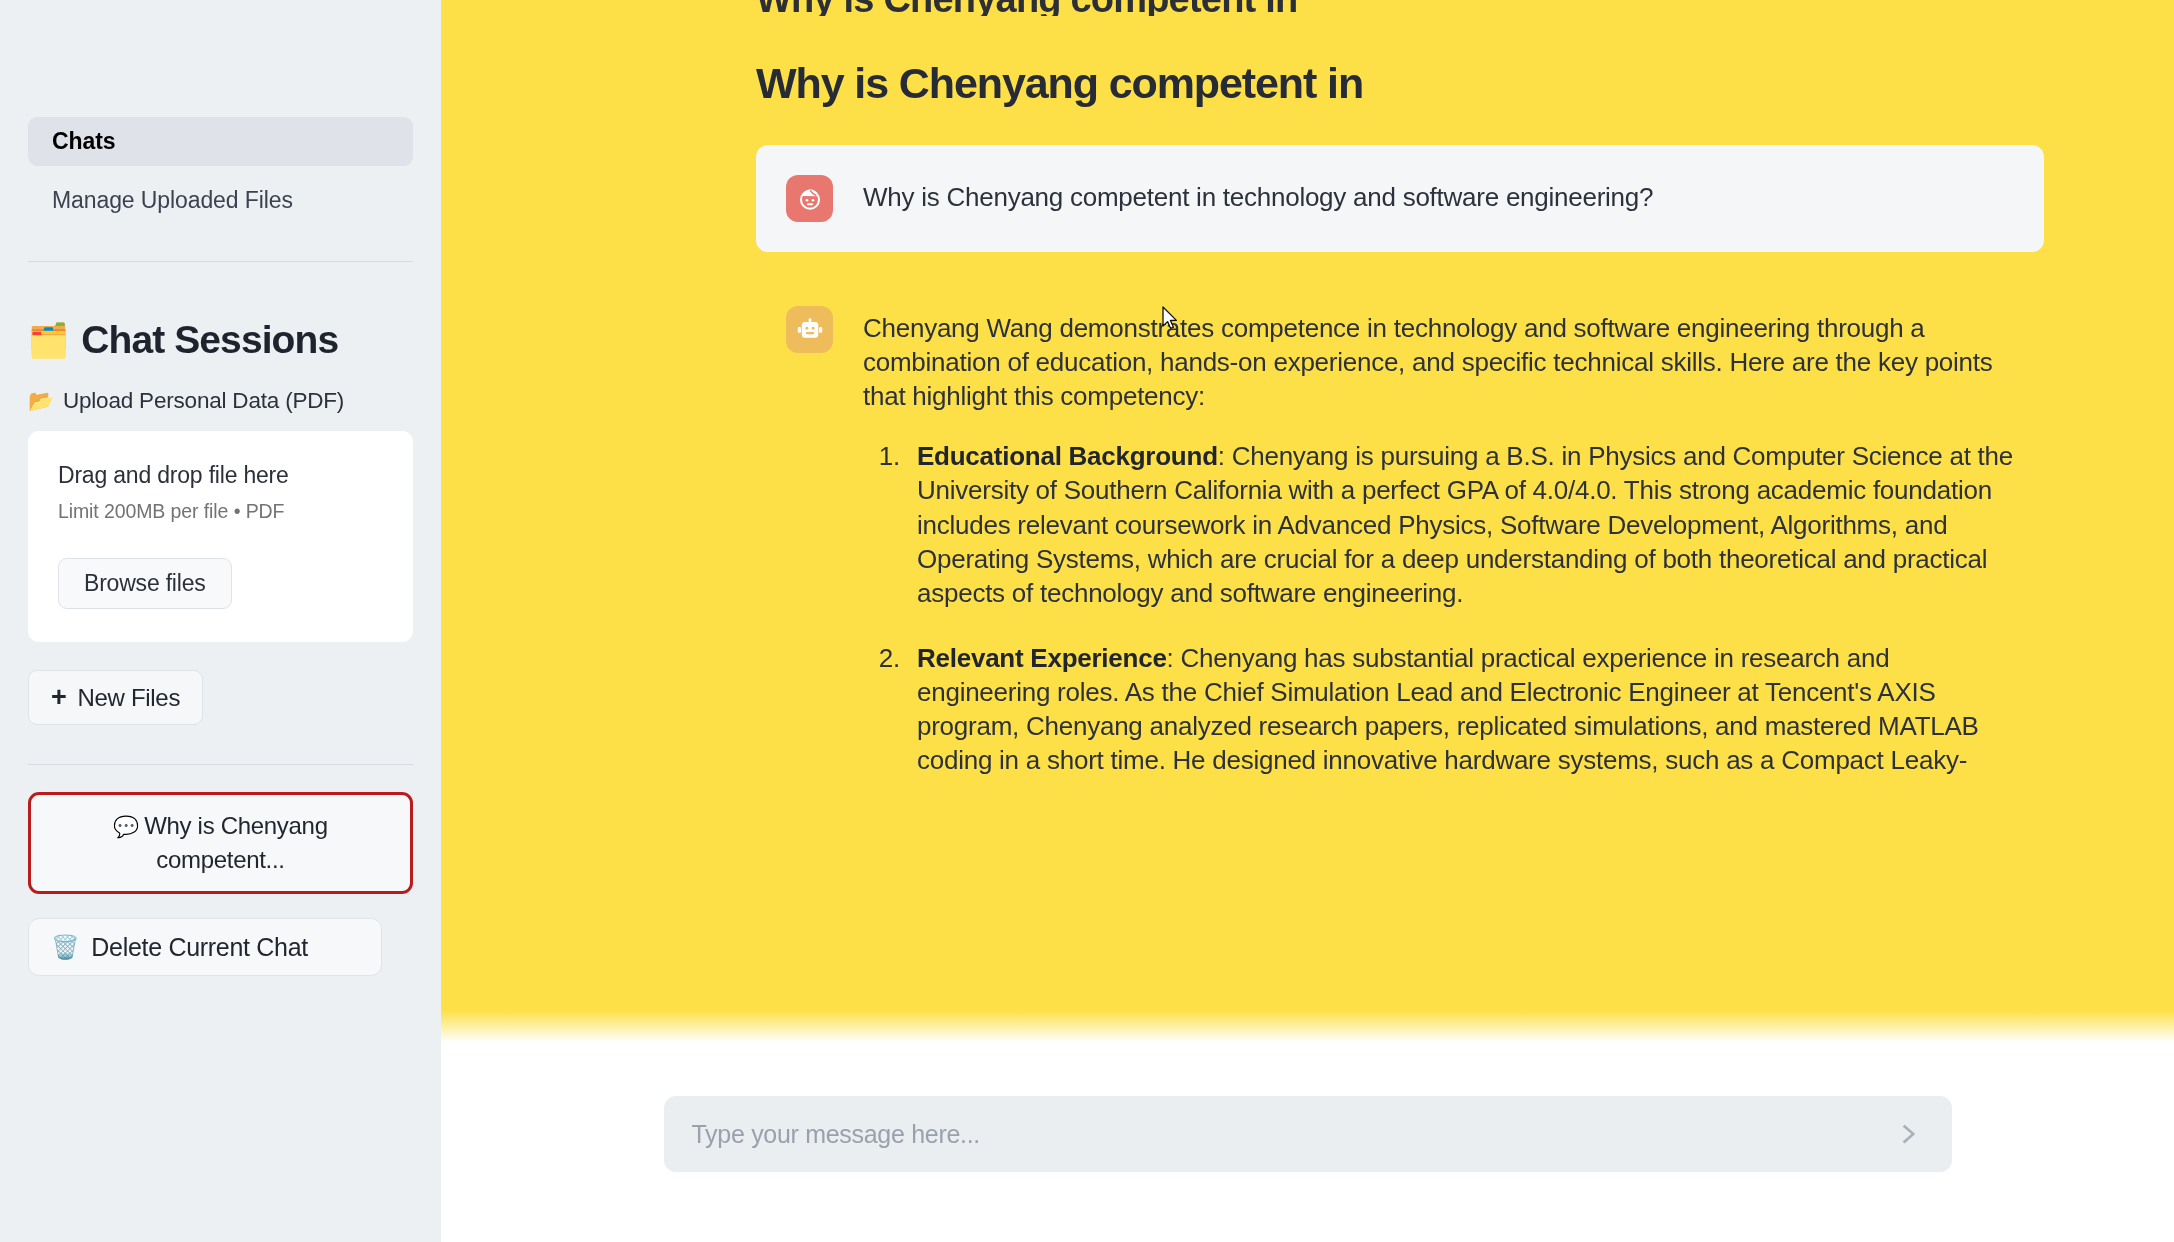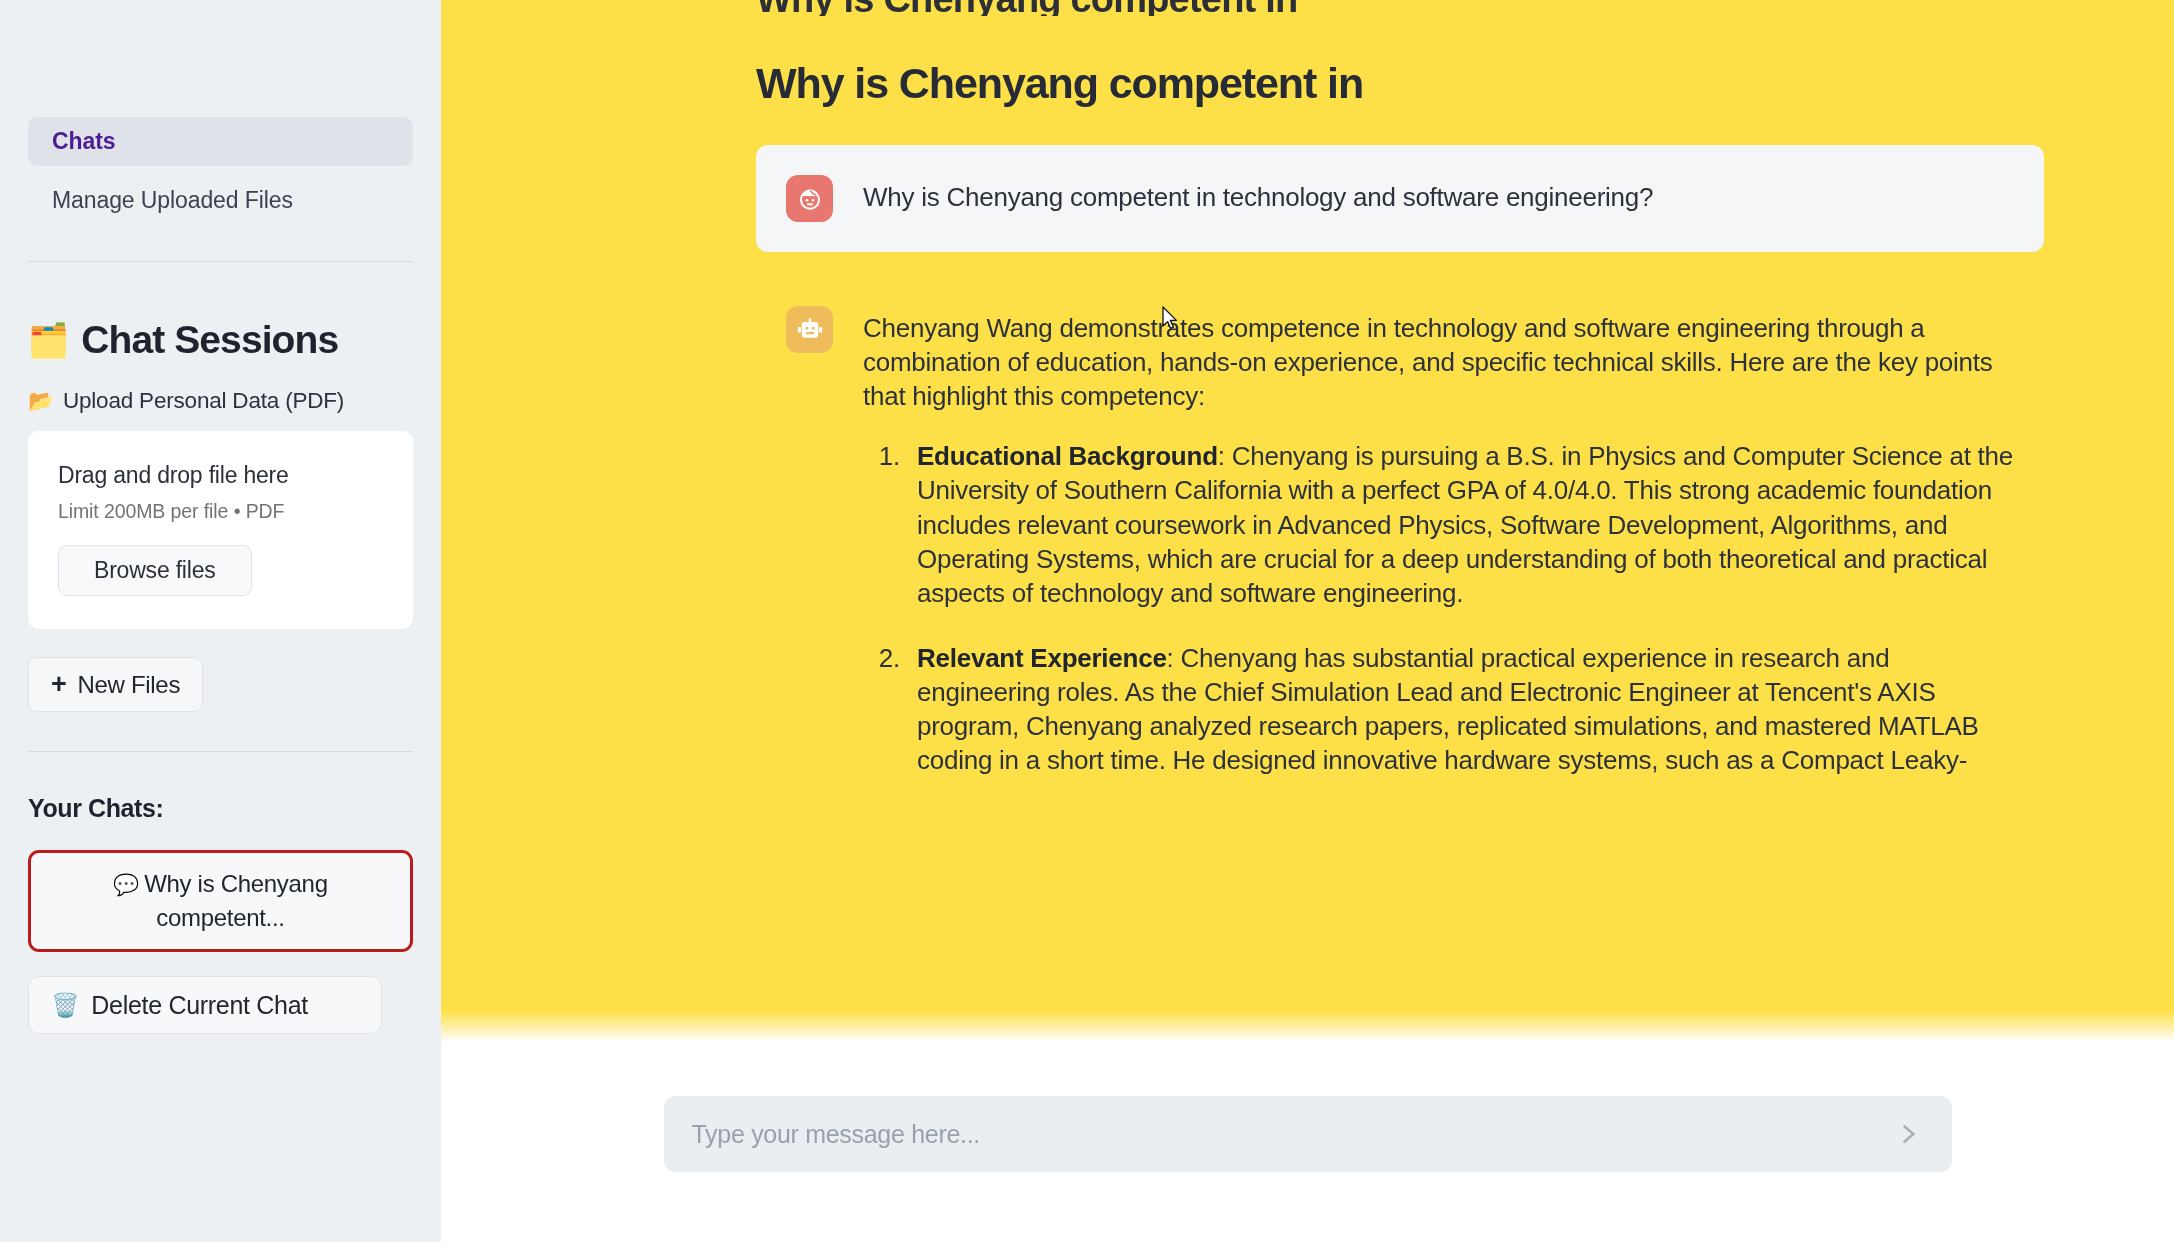--- a/index.html
+++ b/index.html
@@ -37,21 +37,21 @@
 
   .nav-pill {
     margin-top: 117px;
     height: 49px;
     border-radius: 9px;
     display: flex;
     align-items: center;
     padding: 0 24px;
     font-size: 23px;
     font-weight: bold;
-    color: #4c1d95;
+    color: #000000;
     background: #dfe2e9;
     letter-spacing: -0.1px;
   }
   .nav-plain {
     margin-top: 12px;
     height: 44px;
     border-radius: 9px;
     display: flex;
     align-items: center;
     padding: 0 24px;
@@ -100,26 +100,26 @@
     color: #2b303b;
     letter-spacing: -0.2px;
   }
   .dz-sub {
     margin-top: 11px;
     font-size: 19.5px;
     color: #737373;
     letter-spacing: -0.1px;
   }
   .dz-browse {
-    margin-top: 22px;
+    margin-top: 35px;
     display: inline-flex;
     align-items: center;
     justify-content: center;
     height: 51px;
-    padding: 0 35px;
+    padding: 0 25px;
     border: 1px solid #dfe3e8;
     border-radius: 9px;
     background: #f8f9fa;
     font-size: 23px;
     color: #2b303b;
     letter-spacing: -0.2px;
     cursor: pointer;
   }
 
   .new-chat-btn {
@@ -374,21 +374,20 @@
         <div class="dz-browse">Browse files</div>
       </div>
 
       <div class="new-chat-btn">
         <span class="plus">+</span>
         <span>New Files</span>
       </div>
 
       <div class="sb-divider2"></div>
 
-      <div class="your-chats">Your Chats:</div>
 
       <div class="chat-item">
         <span>
           <span class="bubble-emoji">💬</span><span>Why is Chenyang competent...</span>
         </span>
       </div>
 
       <div class="delete-btn">
         <span class="emoji">🗑️</span>
         <span>Delete Current Chat</span>

